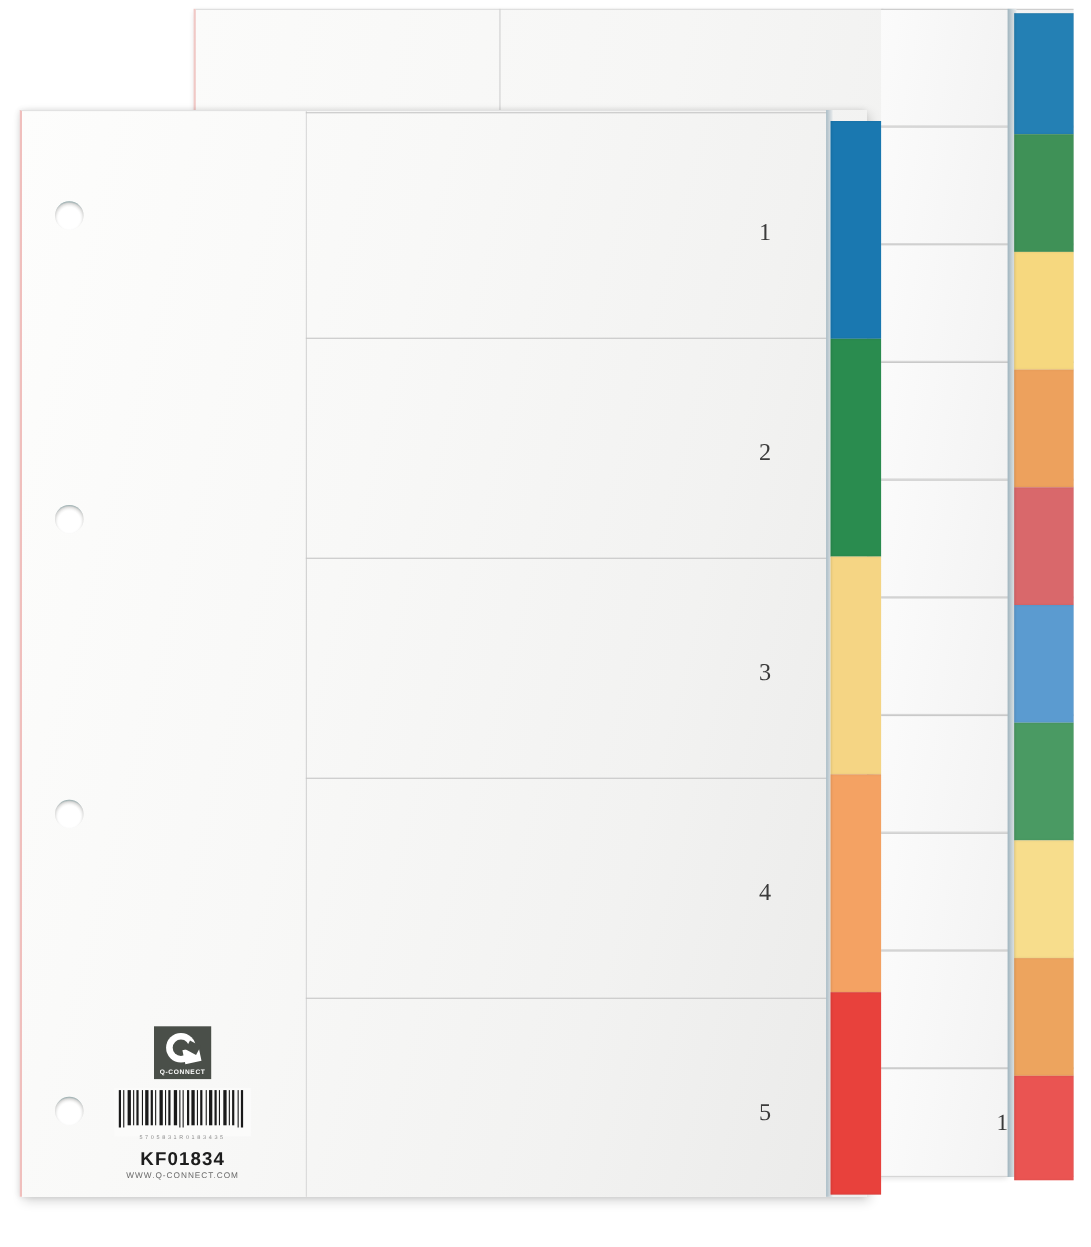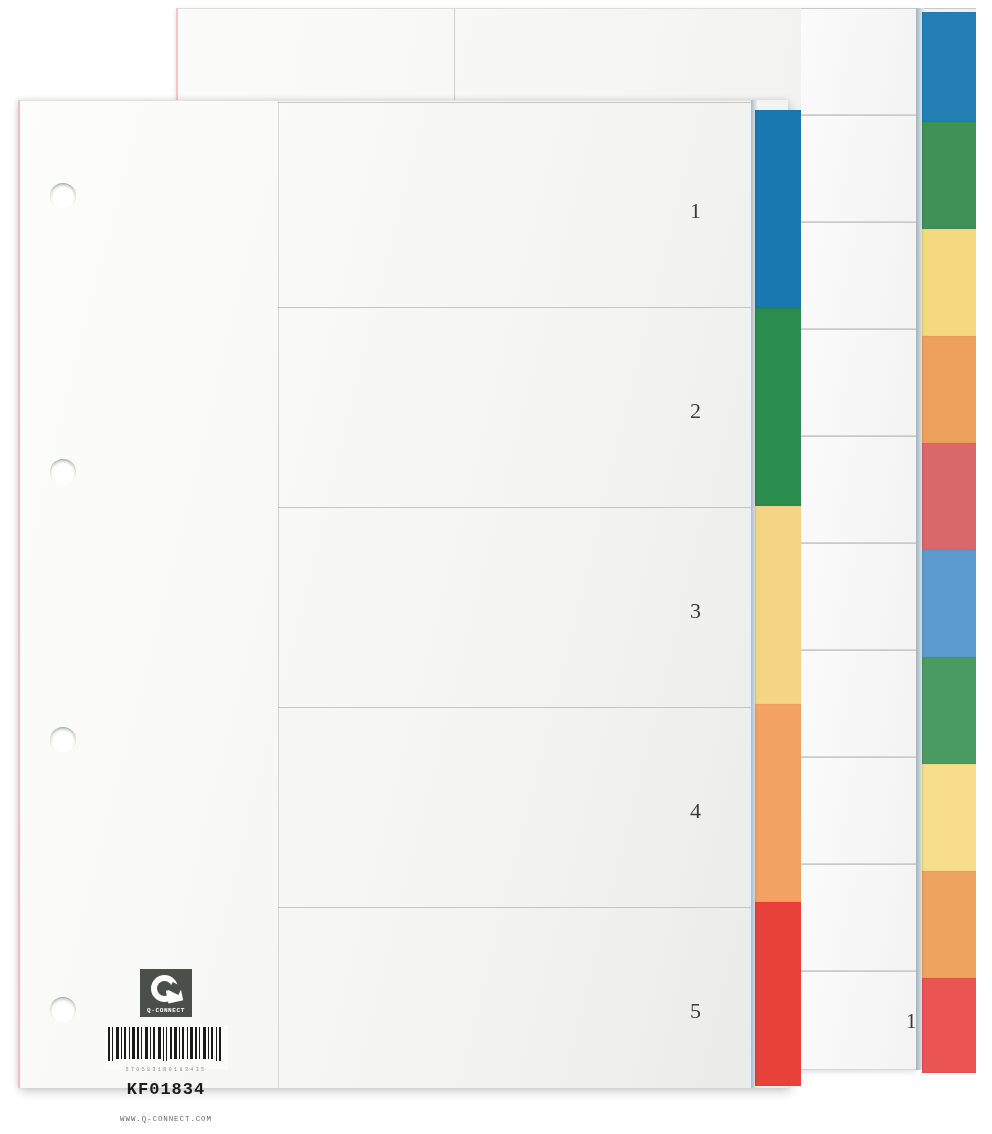--- a/index.html
+++ b/index.html
@@ -115,23 +115,22 @@
     position:absolute;left:4px;width:46px;
     box-shadow:inset 1px 0 2px rgba(0,0,0,.10);
   }
   #front-strip-spine{
     position:absolute;left:0;top:0;width:6px;height:100%;
     background:linear-gradient(90deg,#a9bcc6 0%,#d3dade 65%,#e8ebec 100%);
   }
 
   
   #branding{
-    position:absolute;left:76px;top:868px;width:140px;
+    position:absolute;left:76px;top:832px;width:140px;
     text-align:center;
-    font-family:Liberation Mono, monospace;
   }
   #logo-mark{
     width:52px;height:48px;margin:0 auto 8px auto;
     background:#4a4f49;position:relative;overflow:hidden;
   }
   #logo-q-outer{
     position:absolute;left:11px;top:6px;width:27px;height:27px;border-radius:50%;
     background:#ffffff;
   }
   #logo-q-inner{
@@ -155,21 +154,21 @@
     background-repeat:no-repeat;
     background-color:#fbfbfa;
   }
   #barcode-digits{
     font-size:5px;letter-spacing:2.4px;color:#8d8d8d;margin-top:-2px;
   }
   #product-code{
     font-size:17px;font-weight:bold;letter-spacing:1px;color:#1d1d1d;margin-top:7px;
   }
   #product-url{
-    font-size:7.5px;letter-spacing:.9px;color:#6a6a6a;margin-top:16px;
+    font-size:7.5px;letter-spacing:.9px;color:#6a6a6a;margin-top:0;
   }
 </style>
 </head>
 <body>
 
 <div id="stage">
 
   <div class="sheet" id="back-divider">
 
     <div id="back-sheet-body">

